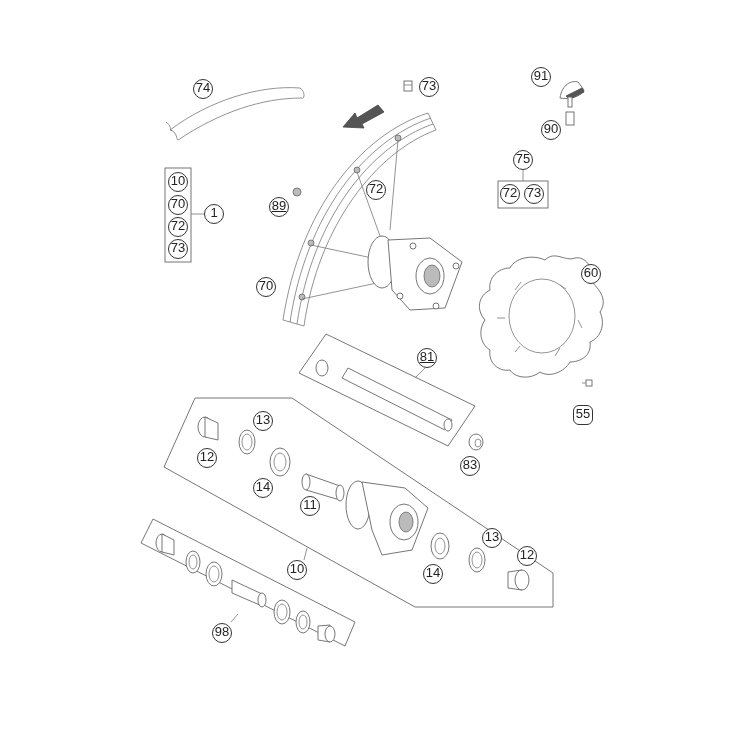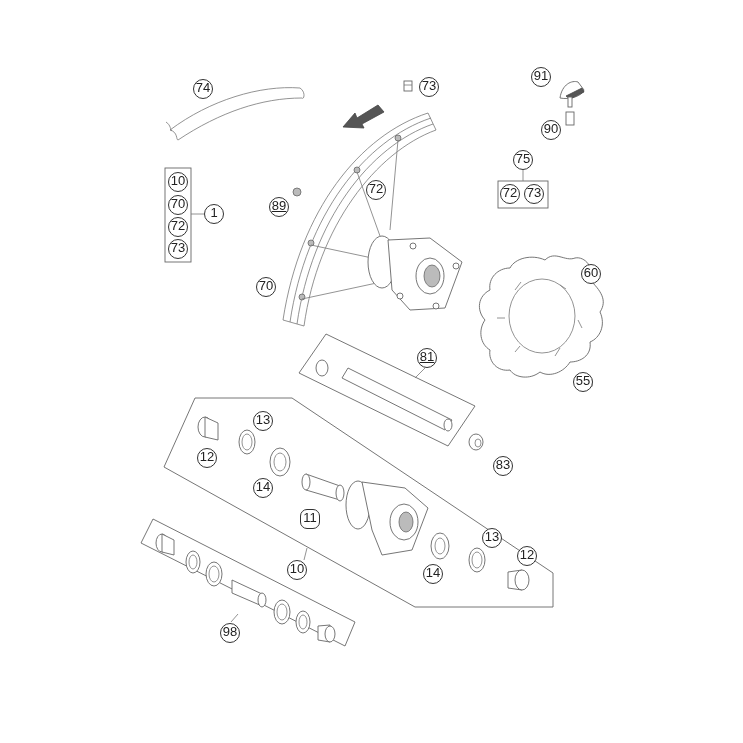--- a/index.html
+++ b/index.html
@@ -201,46 +201,46 @@
     </div>
   <div class="callout" style="left:256px;top:277px;">
       <span>70</span>
     </div>
   <div class="callout" style="left:581px;top:241px;margin-top:23px;">
       <span>60</span>
     </div>
   <div class="callout" style="left:417px;top:348px;text-decoration:underline;">
       <span>81</span>
     </div>
-  <div class="callout" style="left:573px;top:372px;">
+  <div class="callout" style="left:573px;top:405px;border-radius:6px;">
       <span>55</span>
     </div>
   <div class="callout" style="left:253px;top:411px;">
       <span>13</span>
     </div>
   <div class="callout" style="left:197px;top:448px;">
       <span>12</span>
     </div>
-  <div class="callout" style="left:460px;top:456px;margin-left:33px;">
+  <div class="callout" style="left:460px;top:456px;">
       <span>83</span>
     </div>
   <div class="callout" style="left:253px;top:478px;">
       <span>14</span>
     </div>
-  <div class="callout" style="left:300px;top:509px;border-radius:7px;">
+  <div class="callout" style="left:300px;top:496px;">
       <span>11</span>
     </div>
   <div class="callout" style="left:482px;top:528px;">
       <span>13</span>
     </div>
   <div class="callout" style="left:517px;top:546px;">
       <span>12</span>
     </div>
   <div class="callout" style="left:287px;top:560px;">
       <span>10</span>
     </div>
   <div class="callout" style="left:423px;top:564px;">
       <span>14</span>
     </div>
-  <div class="callout" style="left:220px;top:623px;">
+  <div class="callout" style="left:212px;top:623px;">
       <span>98</span>
     </div>
 </div>
 
 </body></html>

